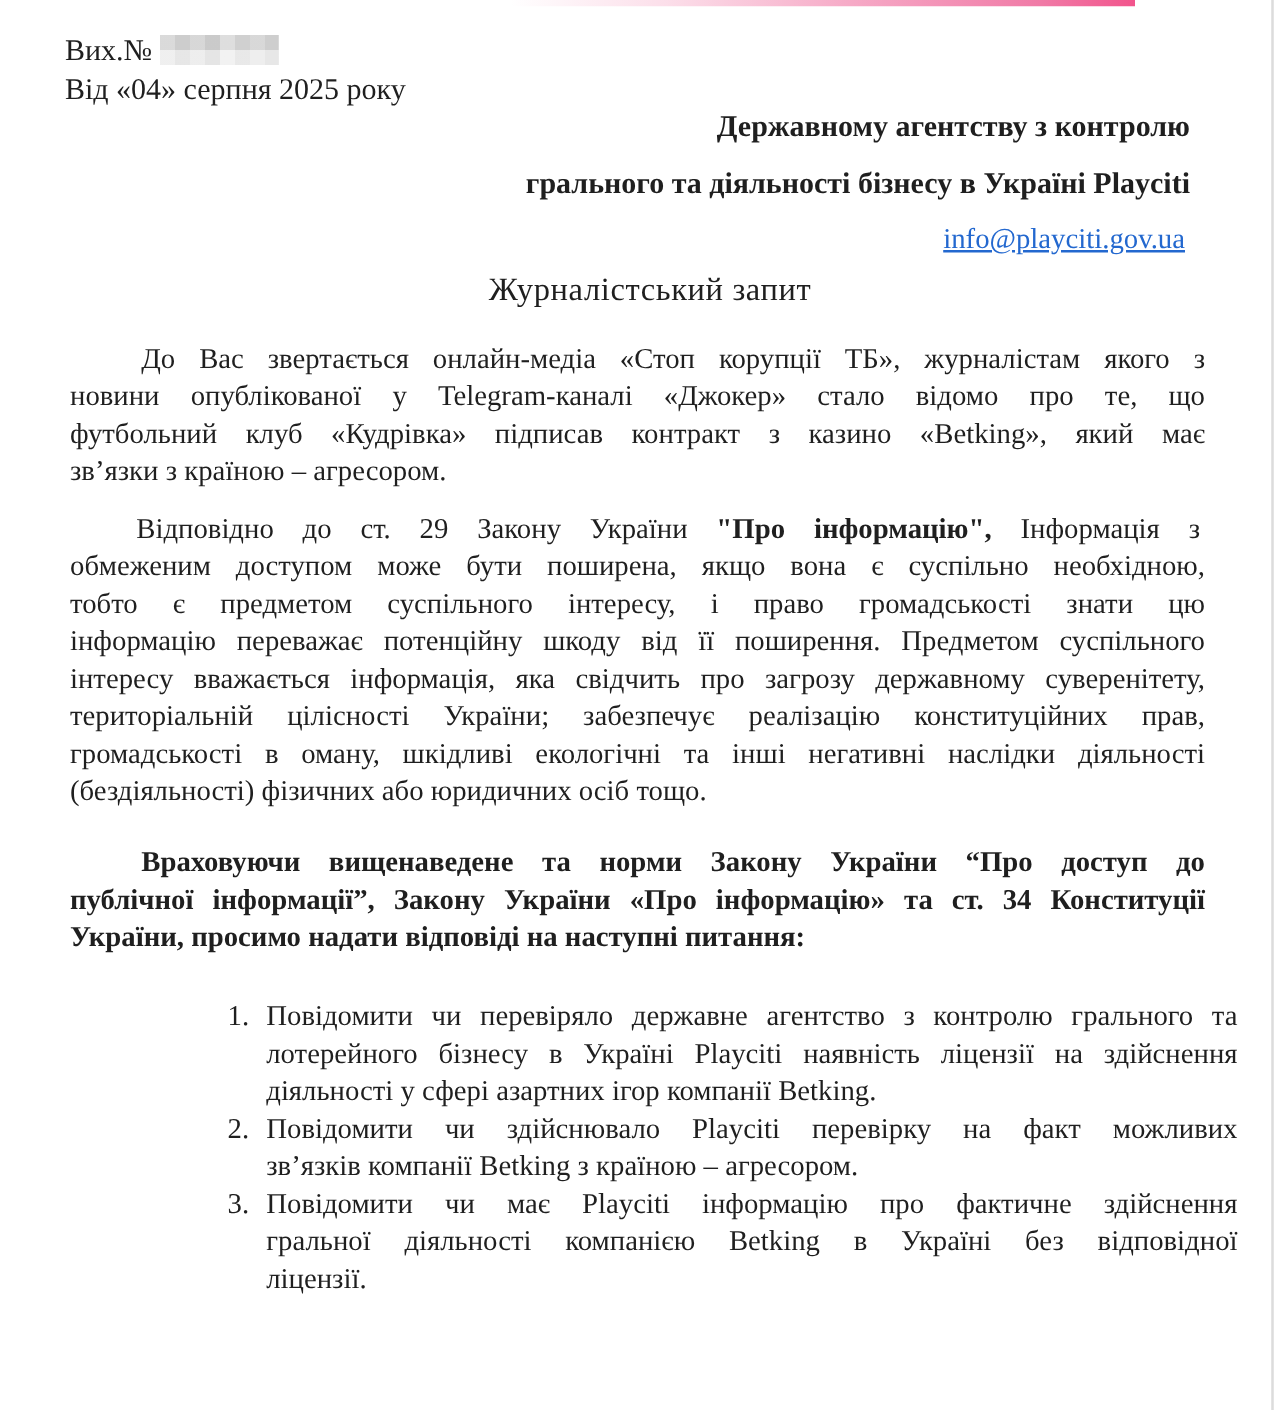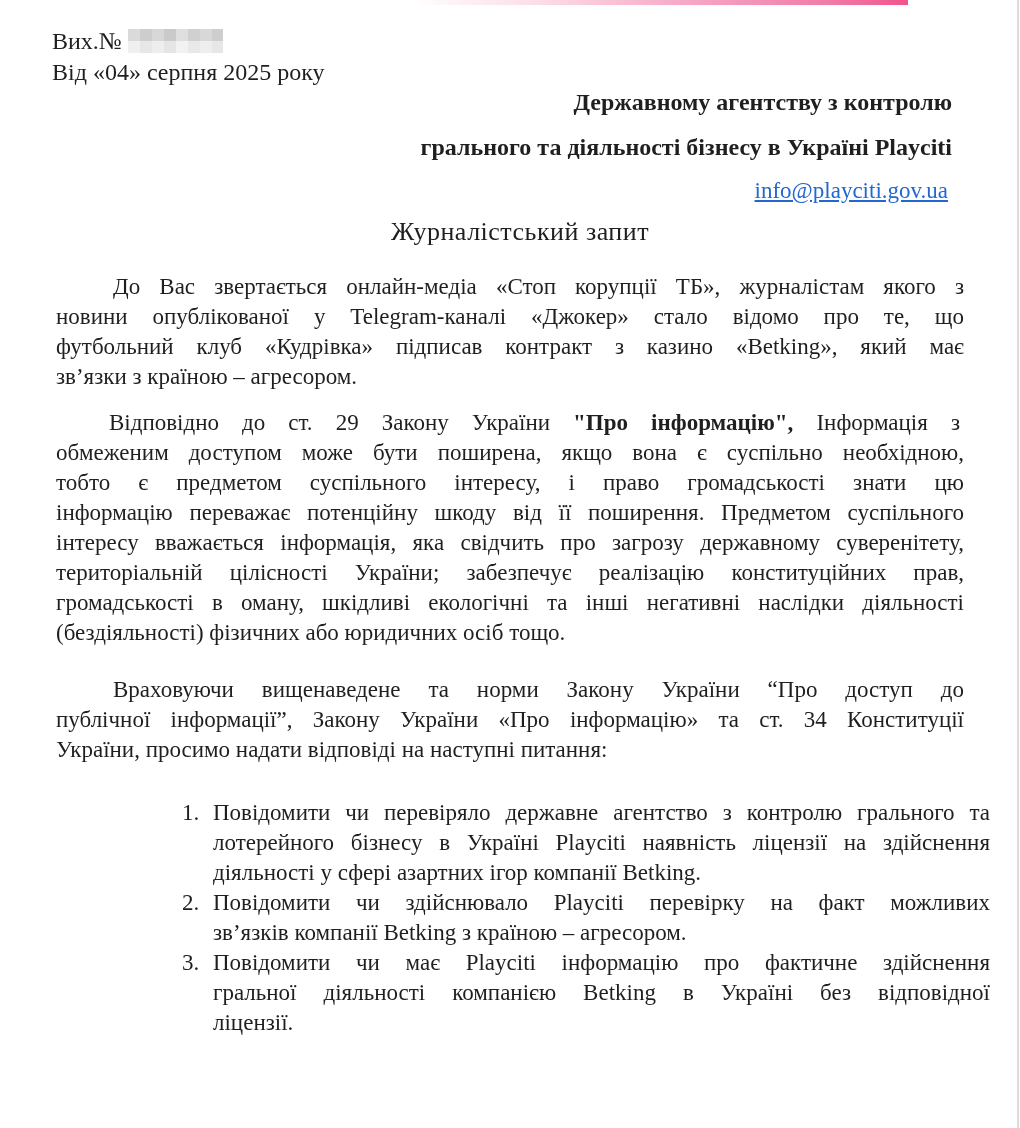--- a/index.html
+++ b/index.html
@@ -54,21 +54,21 @@
   .indent-first .line:first-child{text-indent:57px;}
   .mixed-line{
     font-size:23px;line-height:30px;text-align:justify;text-align-last:justify;
     text-indent:57px;
   }
   .p1{top:272px;}
   .p2-first{left:52px;top:408px;width:908px;}
   .p2-rest{top:438px;}
   .p2-rest .line{text-align:justify;text-align-last:justify;}
   .p2-rest .line:last-child{text-align:center;text-align-last:left;}
-  .p3{top:675px;font-weight:normal;}
+  .p3{top:675px;font-weight:bold;}
 
   
   .qlist{left:142px;top:775px;width:808px;font-size:23px;line-height:30px;}
   .qitem{position:relative;margin:0;padding:0 0 0 31px;list-style:none;}
   .qnum{position:absolute;left:0;top:0;width:28px;}
   .qlines .line{text-align:justify;text-align-last:justify;}
   .qlines .line:last-child{text-align:left;text-align-last:left;}
   b{font-weight:bold;}
 </style>
 </head>

